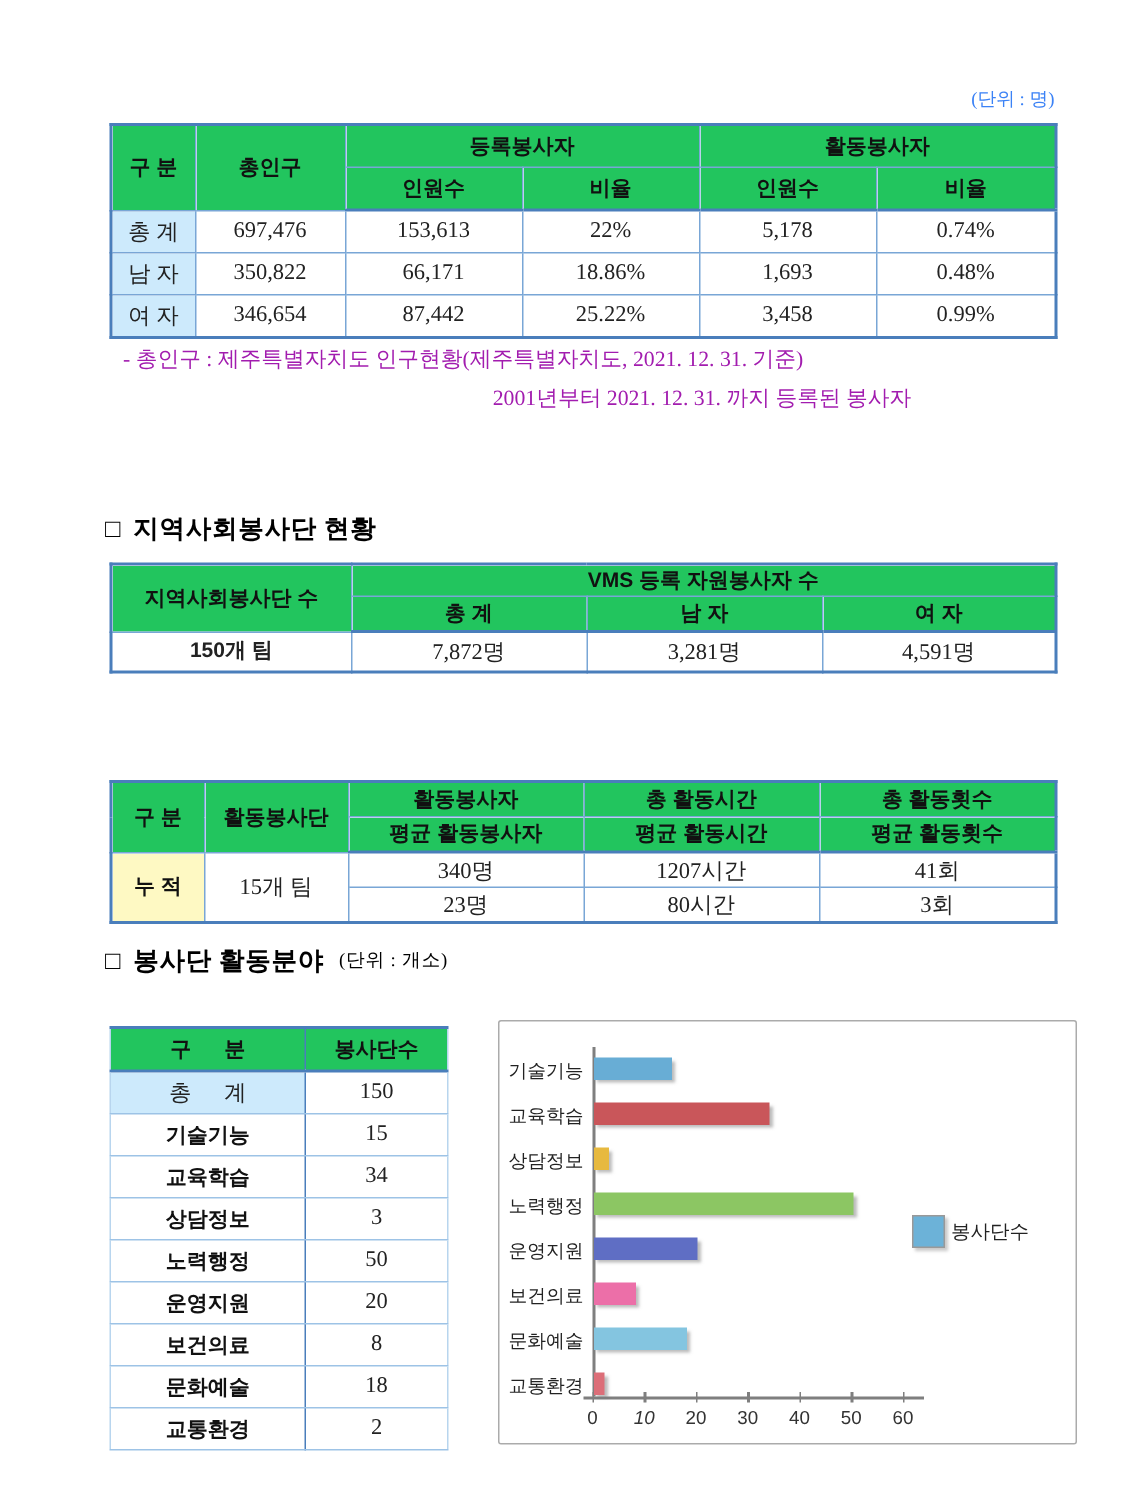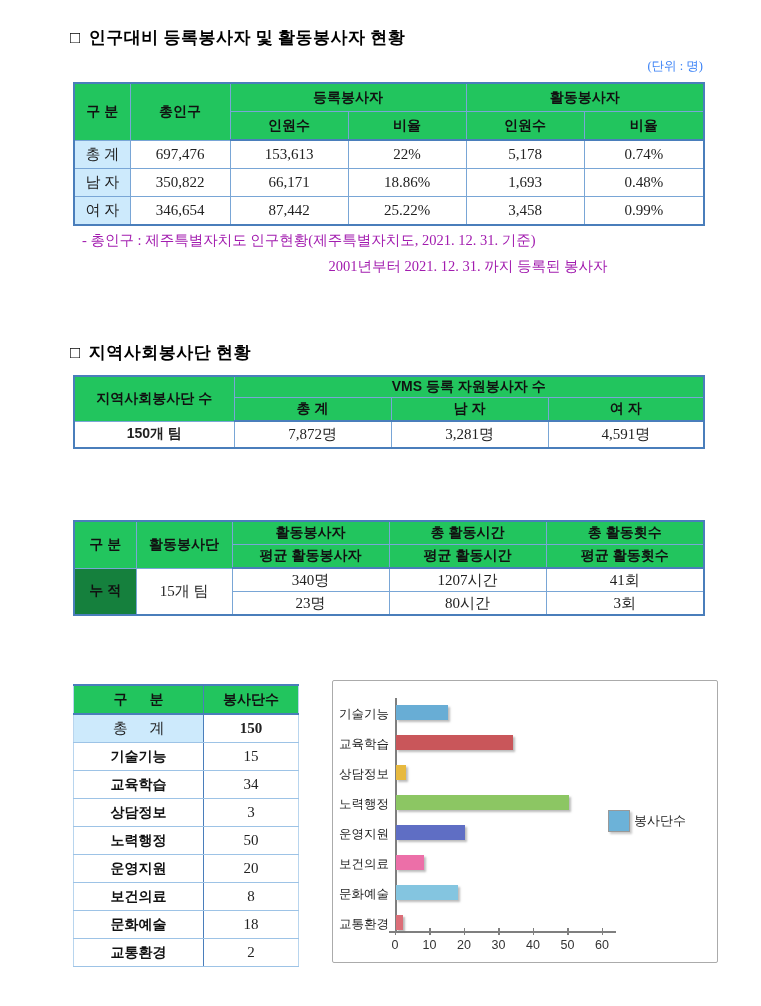--- a/index.html
+++ b/index.html
@@ -33,30 +33,30 @@
 
   #s2-title { left:70px; top:341px; }
   #t2 { left:73px; top:375px; width:630px; }
   #t2 thead tr:first-child th { height:20px; }
   #t2 thead tr:last-child th  { height:22px; }
   #t2 td { height:25px; }
 
   #s3-title { left:70px; top:488px; }
   #t3 { left:73px; top:520px; width:630px; }
   #t3 th, #t3 td { height:22px; }
-  #t3 .rh-white { background:#15803d; font:bold 14px "Liberation Sans", sans-serif; color:#111; }
+  #t3 .rh-white { background:#fef9c3; font:bold 14px "Liberation Sans", sans-serif; color:#111; }
 
   #s4-title { left:70px; top:629px; }
   #t4 { left:73px; top:684px; width:225px; border:none; border-top:2px solid #4a7ebb;
         border-left:1px solid #b8d5ee; border-right:1px solid #b8d5ee; border-bottom:1.5px solid #9dc3e6; }
   #t4 th, #t4 td { height:27px; border:none; border-bottom:1px solid #9dc3e6; }
   #t4 th:first-child, #t4 td:first-child { border-right:1.5px solid #4a7ebb; }
   #t4 thead th { border-bottom:2.5px solid #4a7ebb; }
   #t4 td.cat { font:bold 14px "Liberation Sans", sans-serif; color:#111; }
-  #t4 .total-val { font-weight:bold; }
+  #t4 .total-val { font-weight:normal; }
   .spread { word-spacing:18px; }
 
   
   .chart-panel { position:absolute; left:332px; top:680px; width:384px; height:281px;
                  border:1.5px solid #ababab; border-radius:2px; background:#fff;
                  font-family:"Liberation Sans", sans-serif; }
   .chart-rows { position:absolute; left:0; top:17px; width:100%; }
   .crow { position:relative; height:30px; }
   .clabel { position:absolute; left:0; top:8px; width:56px; text-align:right;
             font-size:12.5px; color:#222; }
@@ -70,23 +70,20 @@
   .legend { position:absolute; left:275px; top:129px; display:flex; align-items:center; }
   .legend-swatch { width:20px; height:20px; border:1px solid #999;
                    box-shadow:2px 2px 2px rgba(120,120,120,0.4); }
   .legend-label { margin-left:4px; font-size:13px; color:#222; }
 </style>
 </head>
 <body>
 
 <div class="page">
 
-  <div class="sec-title" style="left:70px; top:26px;">
-    <span class="bullet">□</span><span>인구대비 등록봉사자 및 활동봉사자 현황</span>
-  </div>
   <div id="s1-unit" class="unit-note">(단위 : 명)</div>
 
   <table id="t1" class="doc-table">
     <colgroup>
         <col style="width:56px">
         <col style="width:100px">
         <col style="width:118px">
         <col style="width:118px">
         <col style="width:118px">
         <col style="width:120px">
@@ -202,20 +199,23 @@
         <td>41회</td>
       </tr>
       <tr>
         <td>23명</td>
         <td>80시간</td>
         <td>3회</td>
       </tr>
     </tbody>
   </table>
 
+  <div id="s4-title" class="sec-title">
+    <span class="bullet">□</span><span>봉사단 활동분야</span><span class="inline-unit">(단위 : 개소)</span>
+  </div>
 
   <table id="t4" class="doc-table">
     <colgroup>
         <col style="width:130px">
         <col style="width:95px">
       </colgroup>
     <thead>
       <tr>
         <th class="spread">구 분</th>
         <th>봉사단수</th>
@@ -295,21 +295,21 @@
         </div>
         <div class="crow">
           <span class="clabel">교통환경</span>
           <div class="cbar" style="width: 6.9px; background: rgb(220, 110, 120);"></div>
         </div>
       </div>
     <div id="chart-xaxis-ticks">
         <div class="tickmark" style="left: 61.5px;"></div>
         <div class="ticklabel" style="left: 50px;">0</div>
         <div class="tickmark" style="left: 96px;"></div>
-        <div class="ticklabel" style="left: 84.5px;">10</div>
+        <div class="ticklabel" style="left: 84.5px; font-style: italic;">10</div>
         <div class="tickmark" style="left: 130.5px;"></div>
         <div class="ticklabel" style="left: 119px;">20</div>
         <div class="tickmark" style="left: 165px;"></div>
         <div class="ticklabel" style="left: 153.5px;">30</div>
         <div class="tickmark" style="left: 199.5px;"></div>
         <div class="ticklabel" style="left: 188px;">40</div>
         <div class="tickmark" style="left: 234px;"></div>
         <div class="ticklabel" style="left: 222.5px;">50</div>
         <div class="tickmark" style="left: 268.5px;"></div>
         <div class="ticklabel" style="left: 257px;">60</div>

